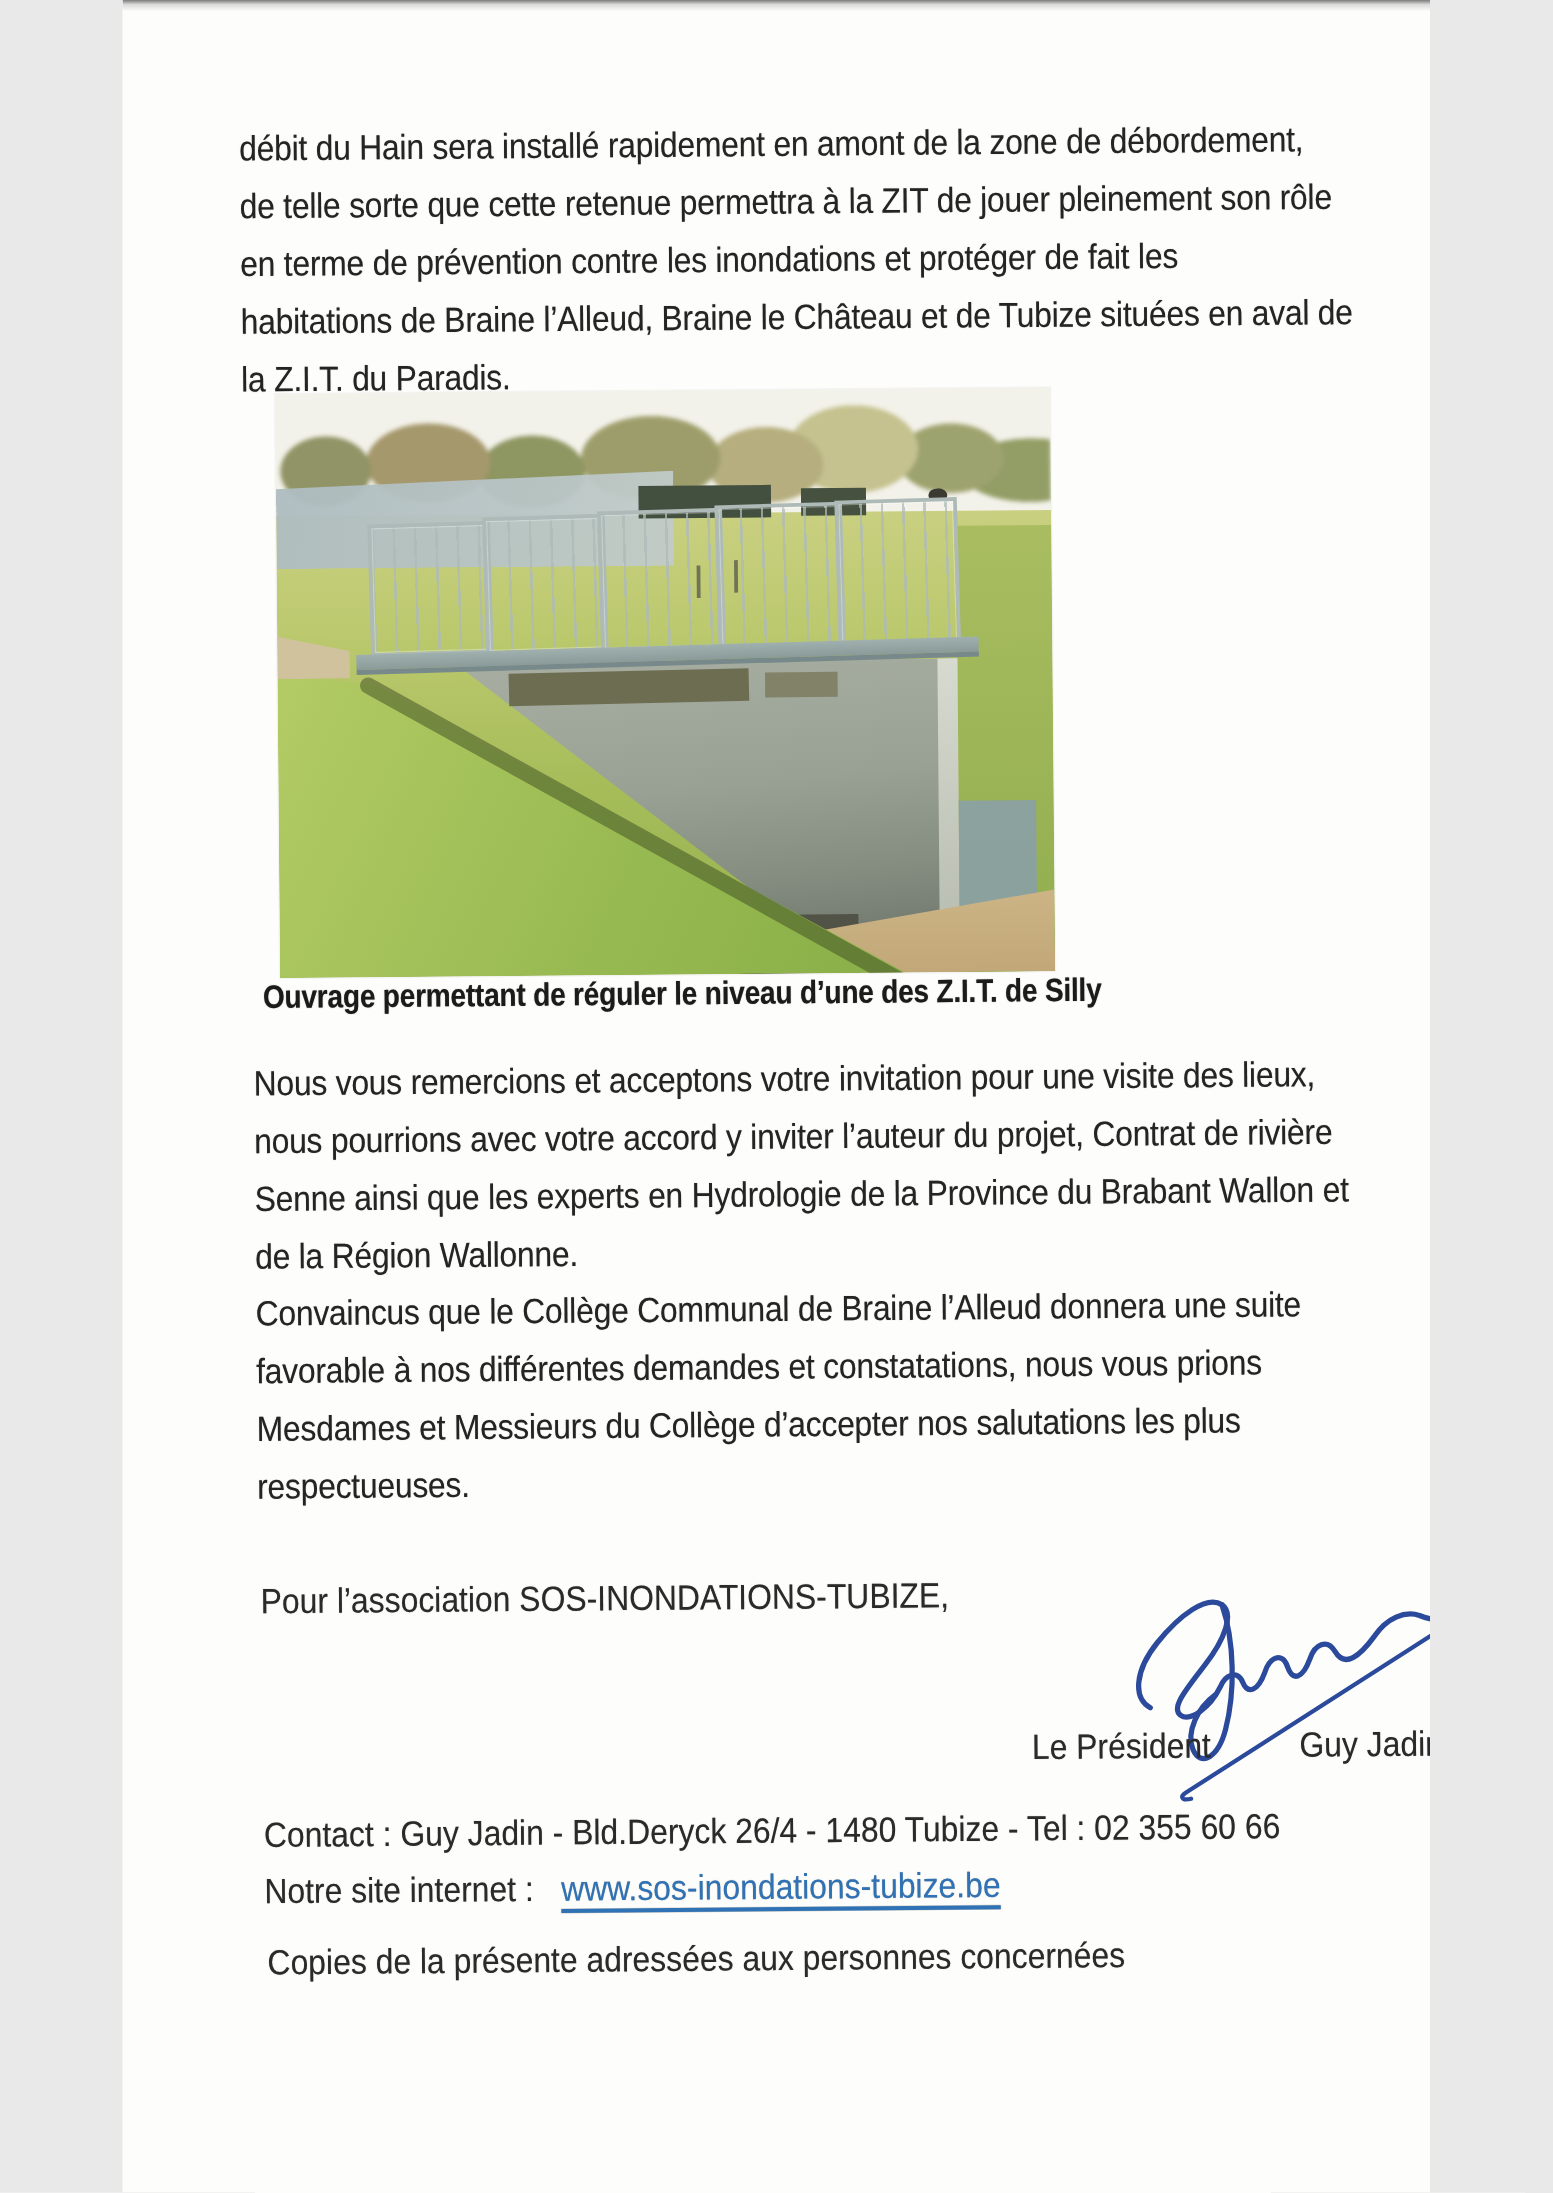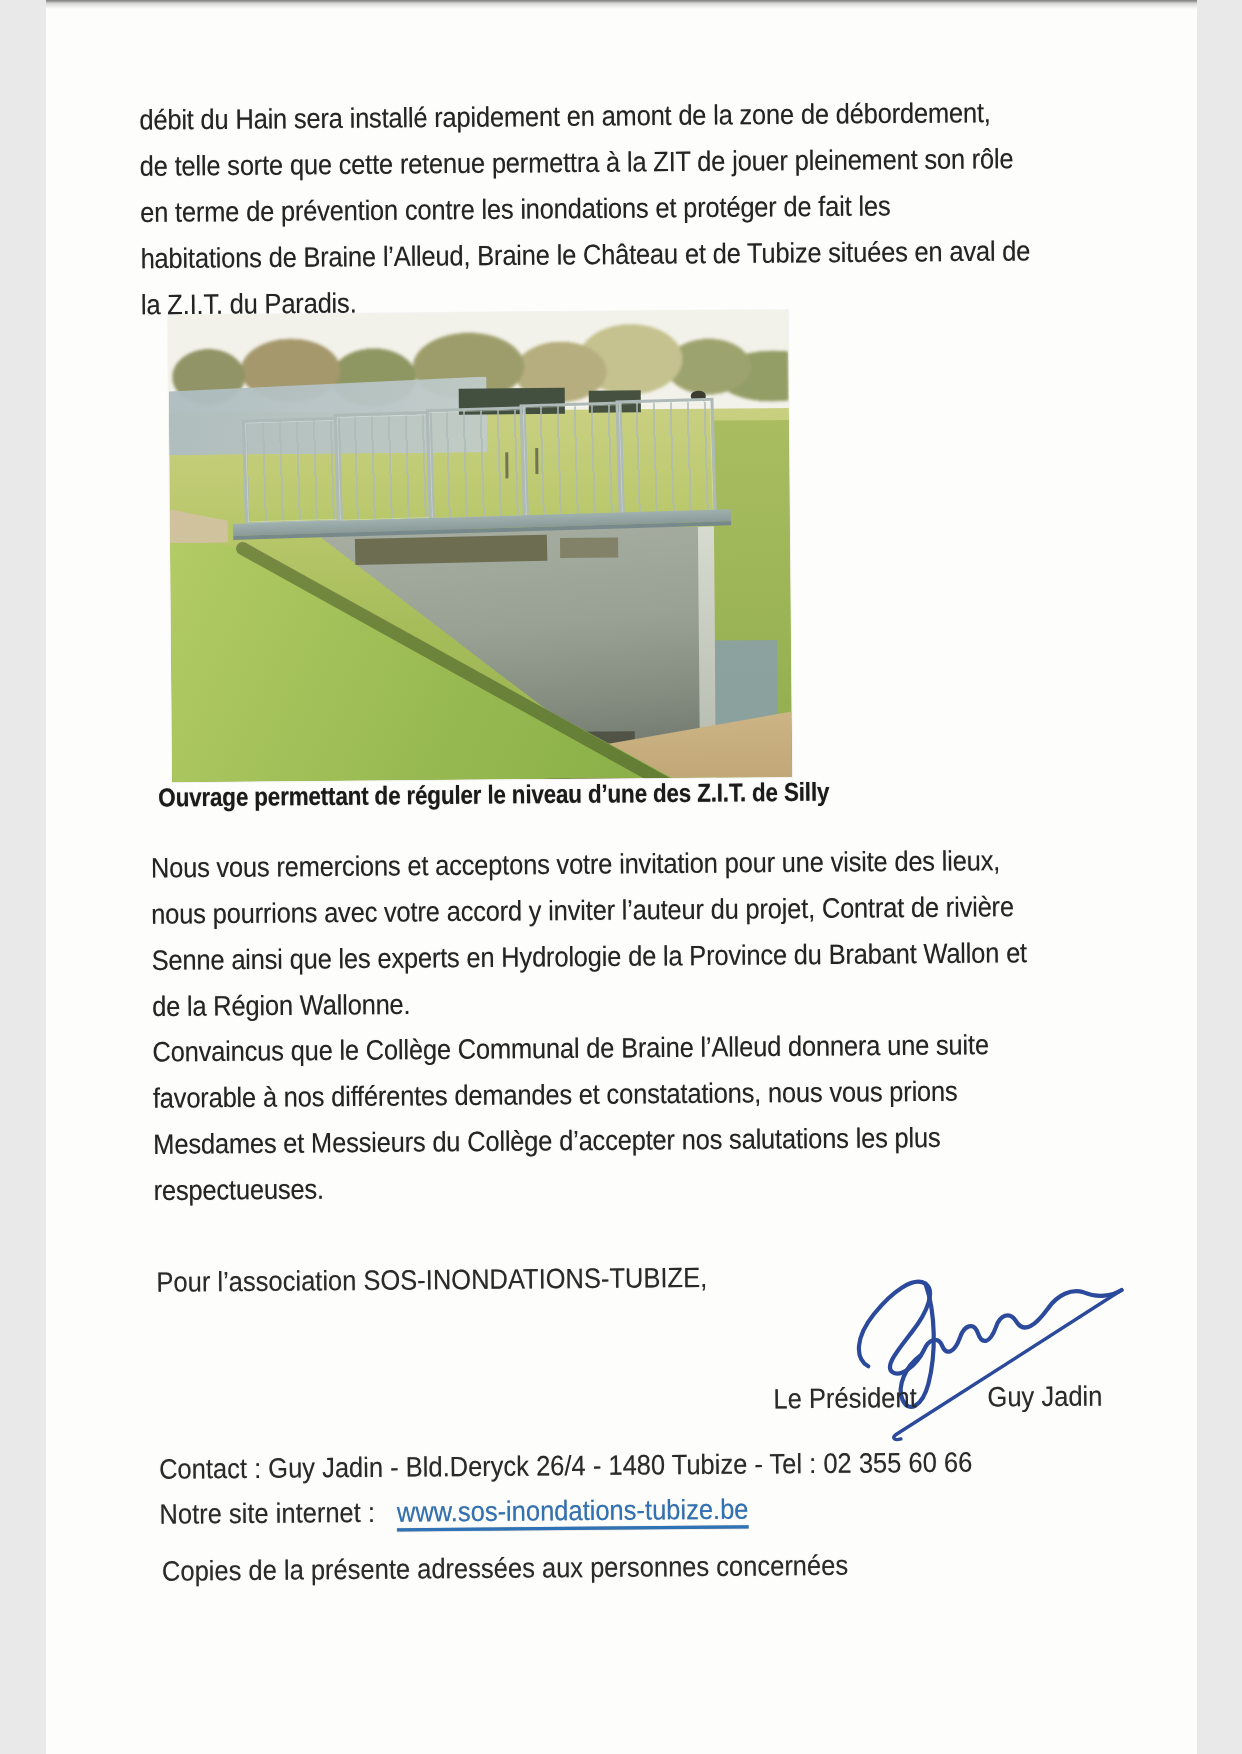--- a/index.html
+++ b/index.html
@@ -1,17 +1,17 @@
 <!DOCTYPE html>
 <html><head>
 <meta charset="utf-8">
 <style>
   html,body { margin:0; padding:0; background:#e9e9e9; }
   .page {
-    position:relative; width:1151px; height:1754px; margin:0 auto;
+    position:relative; width:1046px; height:1754px; margin:0 auto;
     background:#fdfdfb; overflow:hidden;
     font-family:"Liberation Sans", sans-serif; color:#232323;
   }
   .top-scan-edge {
     position:absolute; top:0; left:0; width:100%; height:9px; z-index:50;
     background:linear-gradient(180deg, rgba(92,92,92,.8) 0%, rgba(150,150,150,.35) 40%, rgba(210,210,210,0) 100%);
   }
   .scan-tilt { position:absolute; inset:0; transform:rotate(-0.5deg); transform-origin:620px 880px; }
 
   .para {

